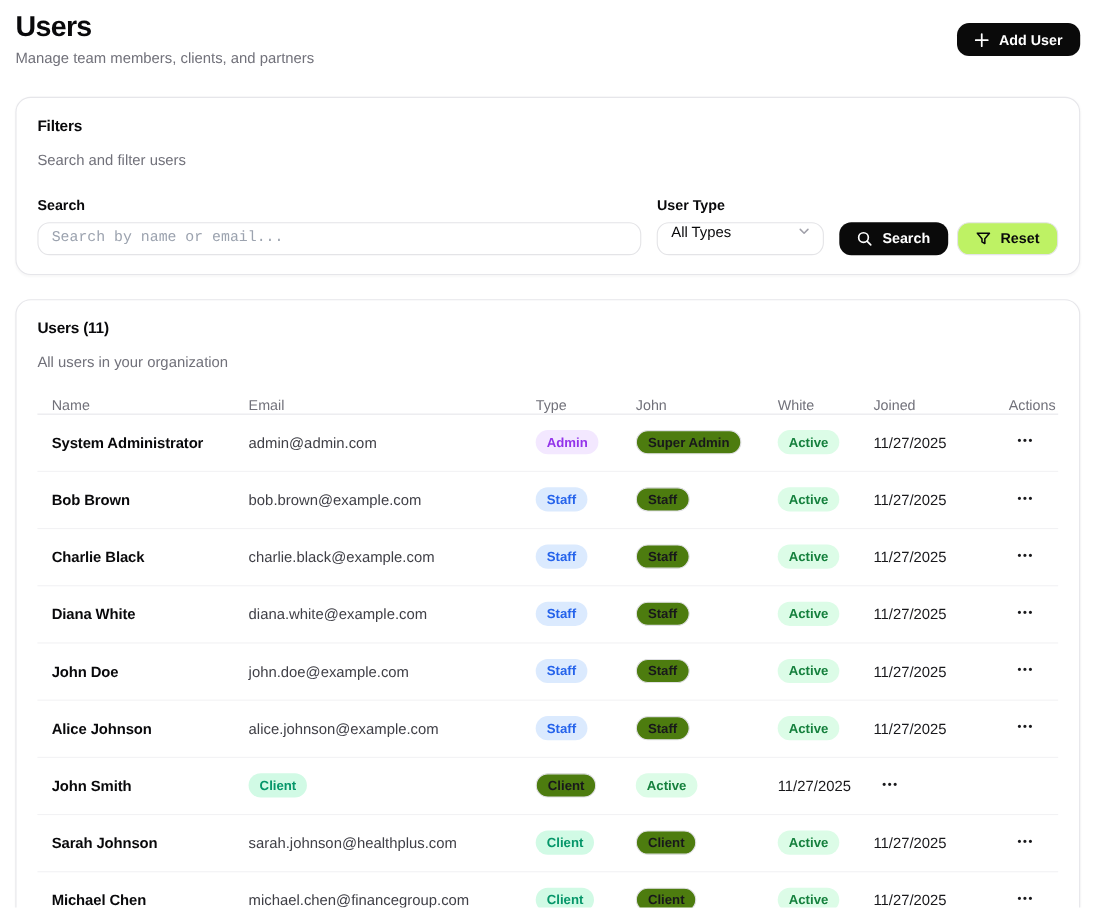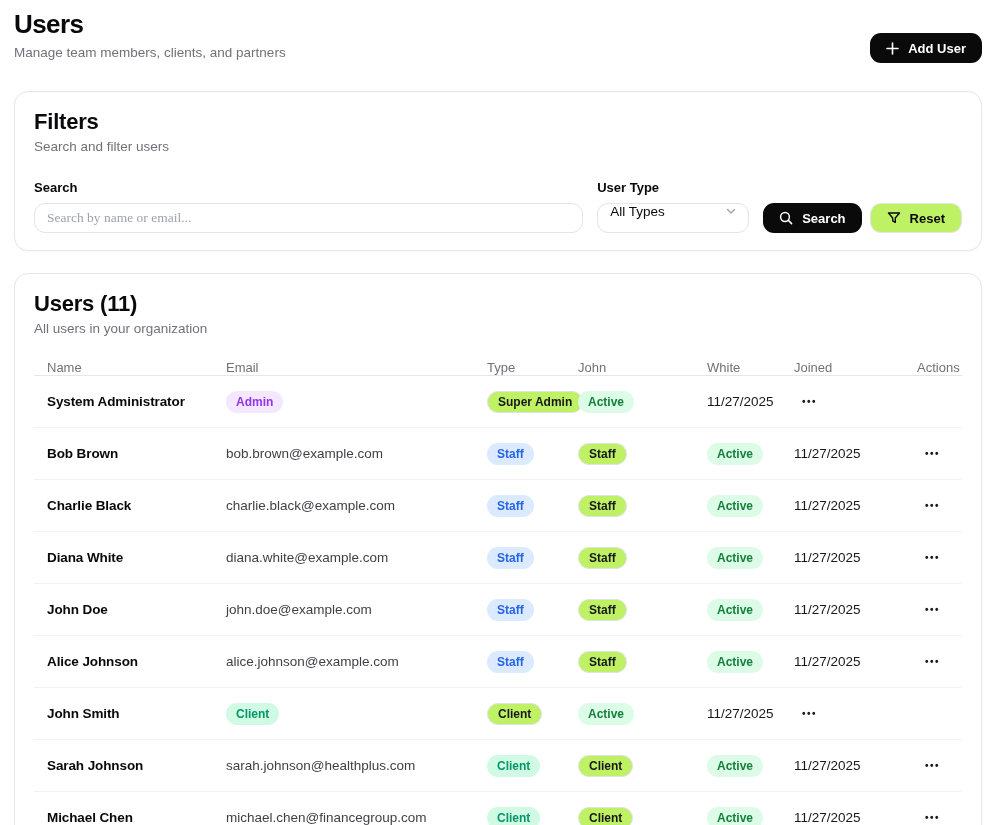--- a/index.html
+++ b/index.html
@@ -19,39 +19,39 @@
 
   .btn {
     display: inline-flex; align-items: center; gap: 9px;
     height: 30px; padding: 0 16px; border-radius: 11px;
     font-family: inherit; font-size: 13px; font-weight: 700;
     border: none; cursor: pointer; white-space: nowrap;
   }
   .btn-dark { background: var(--button-dark, #0a0a0a); color: #fff; }
   .btn-outline { background: #bef264; border: 1px solid #e4e4e7; color: #09090b; }
   .btn svg { flex: 0 0 auto; }
-  .add-user { margin-top: 23px; }
+  .add-user { margin-top: 11px; }
 
   
   .card {
     background: #fff; border: 1px solid #e6e6ea; border-radius: 14px;
     padding: 17px 19px; box-shadow: 0 1px 2px rgba(0,0,0,0.03);
   }
-  .card h2 { margin: 0; font-size: 22px; font-weight: 700; letter-spacing: -0.2px; }
-  .card .card-sub { margin: 4px 0 0; font-size: 13.5px; color: #71717a; }
+  .card h2 { margin: 0; font-size: 14px; font-weight: 700; letter-spacing: -0.2px; }
+  .card .card-sub { margin: 16px 0 0; font-size: 13.5px; color: #71717a; }
   .filters-card { margin-bottom: 22px; }
   .users-card { padding-bottom: 0; }
 
   
   .filter-row { display: flex; align-items: flex-end; gap: 14px; margin-top: 26px; }
   .field label { display: block; font-size: 13px; font-weight: 700; margin-bottom: 8px; }
   .field.grow { flex: 1; }
   .text-input {
     width: 100%; height: 30px; border: 1px solid #e4e4e7; border-radius: 11px;
-    padding: 0 12px; font-family: Liberation Serif, serif; font-size: 13.5px; color: #09090b; outline: none;
+    padding: 0 12px; font-family: Liberation Mono, monospace; font-size: 13.5px; color: #09090b; outline: none;
   }
   .text-input::placeholder { color: #9ca3af; }
   .select {
     width: 152px; height: 30px; border: 1px solid #e4e4e7; border-radius: 11px;
     display: flex; align-items: flex-start; justify-content: space-between;
     padding: 0 10px 0 12px; font-size: 13.5px; cursor: pointer; background: #fff;
   }
   .select .chev { color: #a1a1aa; display: flex; }
   .filter-buttons { display: flex; gap: 8px; }
 
@@ -70,21 +70,21 @@
   .cell.email { color: #3f3f46; }
   .cell.joined { color: #18181b; }
 
   .badge {
     display: inline-flex; align-items: center; height: 22px; padding: 0 10px;
     border-radius: 999px; font-size: 12px; font-weight: 600; white-space: nowrap;
   }
   .type-badge.admin  { background: var(--badge-admin-bg, #f3e8ff);  color: var(--badge-admin-text, #9333ea); }
   .type-badge.staff  { background: var(--badge-staff-bg, #dbeafe);  color: var(--badge-staff-text, #2563eb); }
   .type-badge.client { background: var(--badge-client-bg, #d1fae5); color: var(--badge-client-text, #059669); }
-  .role-badge { background: #bef264; border: 1px solid #e0e0e4; color: #18181b; }
+  .role-badge { background: #4d7c0f; border: 1px solid #e0e0e4; color: #18181b; }
   .status-badge { background: var(--badge-active-bg, #dcfce7); color: var(--badge-active-text, #15803d); }
 
   .cell.actions { padding-left: 13px; }
   .dots-btn {
     background: transparent; border: none; cursor: pointer; color: #18181b;
     font-size: 10px; letter-spacing: 1.5px; font-weight: 700; padding: 6px 8px; line-height: 1;
   }
 </style>
 </head>
 <body>
@@ -161,20 +161,21 @@
           <div class="th">Email</div>
           <div class="th">Type</div>
           <div class="th">John</div>
           <div class="th">White</div>
           <div class="th">Joined</div>
           <div class="th">Actions</div>
         </div>
       <div id="table-body">
   <div class="trow">
     <div class="cell name">System Administrator</div>
+    <div class="cell email">admin@admin.com</div>
     <div class="cell"><span class="badge type-badge admin">Admin</span></div>
     <div class="cell"><span class="badge role-badge">Super Admin</span></div>
     <div class="cell"><span class="badge status-badge">Active</span></div>
     <div class="cell joined">11/27/2025</div>
     <div class="cell actions">
       <button class="dots-btn">
         <span>•••</span>
       </button>
     </div>
   </div>

